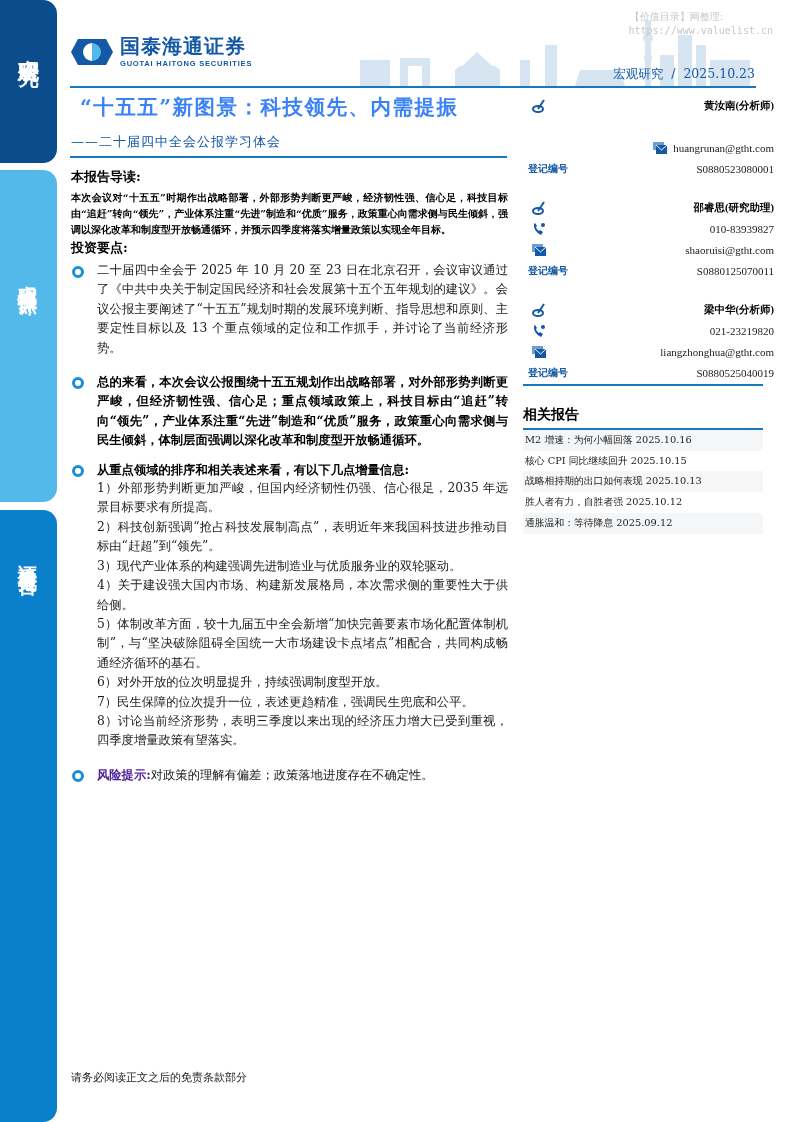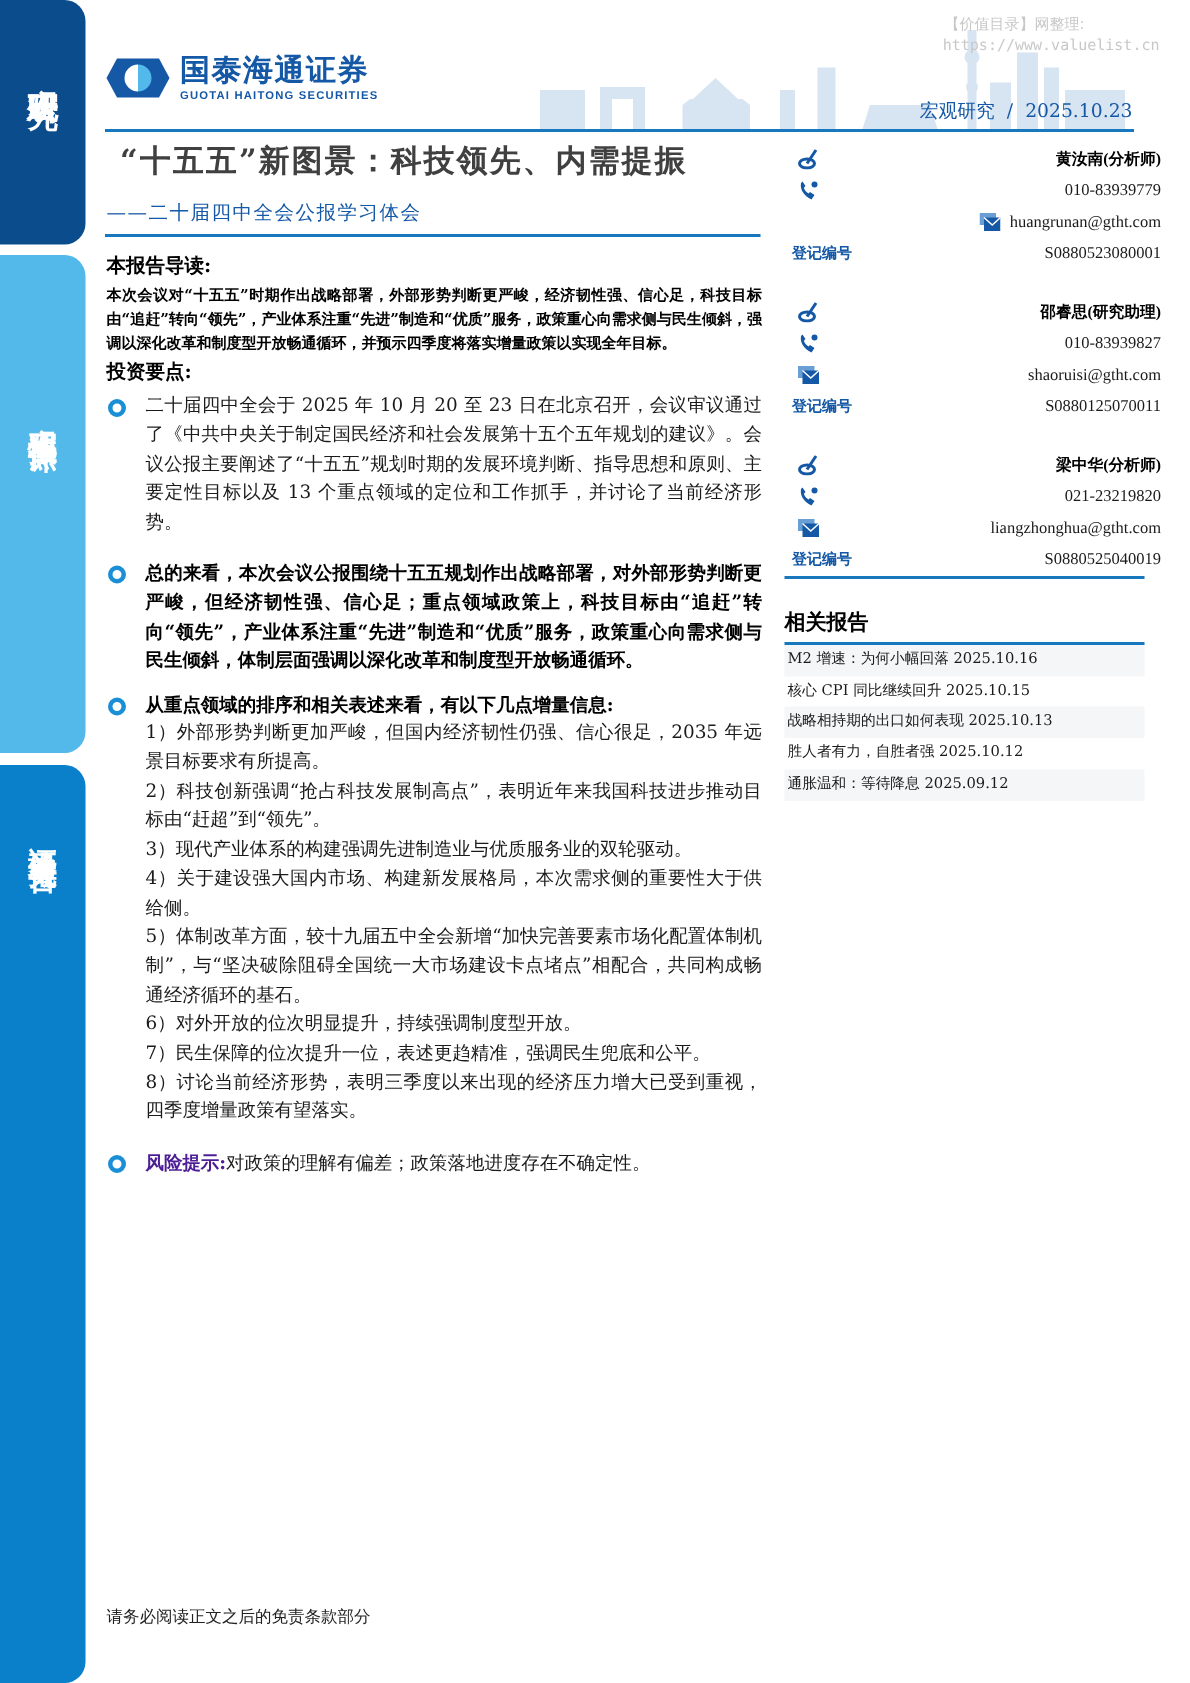--- a/index.html
+++ b/index.html
@@ -21,21 +21,21 @@
   .logo-mark { width: 44px; height: 30px; position: relative; }
   .logo-cn { font-family: "DejaVu Sans", sans-serif; font-weight: bold; color: #1458a6; font-size: 20px; letter-spacing: 1px; line-height: 22px; }
   .logo-en { font-family: "Liberation Sans", sans-serif; font-weight: bold; color: #1458a6; font-size: 7.5px; letter-spacing: 0.8px; margin-top: 2px; }
   .skyline { position: absolute; left: 360px; top: 0; width: 433px; height: 86px; opacity: 0.35; }
   .watermark { position: absolute; right: 20px; top: 10px; text-align: right; color: #c8c8c8; font-family: "DejaVu Sans Mono", monospace; font-size: 10px; line-height: 14px; }
   .watermark .w1 { font-family: "DejaVu Sans", sans-serif; margin-right: 50px; }
   .category-date { position: absolute; right: 38px; top: 66px; font-size: 12.5px; color: #1458a6; }
 
   .hr-top { position: absolute; left: 70px; top: 86px; width: 686px; height: 2px; background: #1778bd; }
 
-  .title { position: absolute; left: 80px; top: 93px; font-size: 20.5px; font-weight: bold; color: #404040; letter-spacing: 1.5px; font-family: "DejaVu Serif", serif; }
+  .title { position: absolute; left: 80px; top: 93px; font-size: 20.5px; font-weight: bold; color: #3b82f6; letter-spacing: 1.5px; font-family: "DejaVu Serif", serif; }
   .subtitle { position: absolute; left: 71px; top: 133px; font-size: 13px; color: #1458a6; letter-spacing: 1px; }
   .hr-sub { position: absolute; left: 70px; top: 156px; width: 437px; height: 2px; background: #1778bd; }
 
   
   .main { position: absolute; left: 71px; top: 168px; width: 437px; }
   .h-guide { font-size: 13px; font-weight: bold; color: #000; margin-bottom: 4px; }
   .guide-text { font-size: 10px; font-weight: bold; line-height: 16px; color: #000; text-align: justify; }
   .h-points { font-size: 13px; font-weight: bold; color: #000; margin-top: 1px; margin-bottom: 4px; }
   .bullet { position: relative; padding-left: 26px; margin-bottom: 8px; }
   .bullet .dot { position: absolute; left: 1px; top: 5px; width: 12px; height: 12px; border-radius: 50%; border: 3px solid #1a8fd6; background: #fff; }
@@ -167,29 +167,20 @@
   <div class="analyst">
     <div class="row" style="top:0;">
       <span class="ico">
         <svg width="14" height="14" viewBox="0 0 14 14">
             <ellipse cx="6" cy="10" rx="5" ry="3" fill="none" stroke="#1458a6" stroke-width="2"></ellipse>
             <path d="M6 10 L12 1" stroke="#1458a6" stroke-width="2"></path>
           </svg>
       </span>
       <span class="val name">黄汝南(分析师)</span>
     </div>
-    <div class="row" style="top:21px;">
-      <span class="ico">
-        <svg width="14" height="14" viewBox="0 0 14 14">
-            <path d="M2 2 Q1 9 9 13 L11 10 L8 8 L7 9 Q4 7 4 5 L5 4 L3 1 Z" fill="#1458a6"></path>
-            <circle cx="11" cy="3" r="2" fill="#1458a6"></circle>
-          </svg>
-      </span>
-      <span class="val">010-83939779</span>
-    </div>
     <div class="row" style="top:42px;justify-content:flex-end;">
       <span class="ico">
         <svg width="14" height="12" viewBox="0 0 14 12">
             <rect x="0" y="0" width="11" height="8" fill="#6a9fd4"></rect>
             <rect x="3" y="3" width="11" height="9" fill="#1458a6"></rect>
             <path d="M3 3 L8.5 8 L14 3" stroke="#fff" stroke-width="1" fill="none"></path>
           </svg>
       </span>
       <span class="val">huangrunan@gtht.com</span>
     </div>

